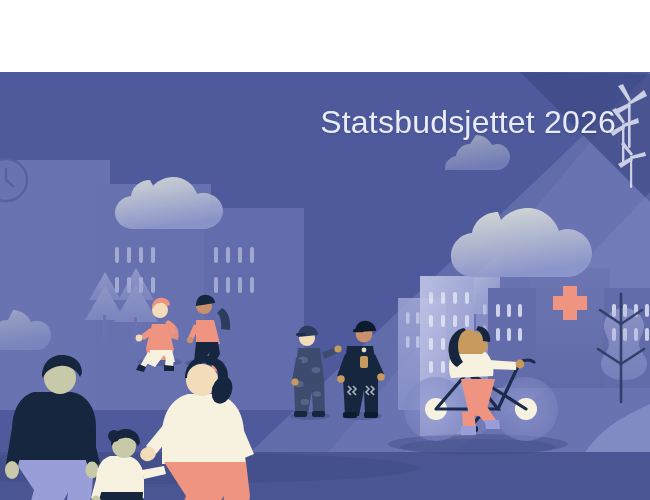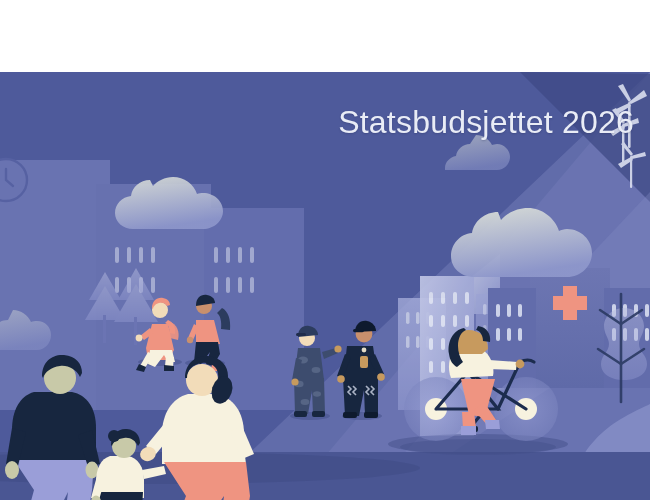--- a/index.html
+++ b/index.html
@@ -10,21 +10,21 @@
 
   
   .topbar { position:absolute; left:0; top:0; width:650px; height:72px; background:#ffffff; }
 
   
   .hero { position:absolute; left:0; top:72px; width:650px; height:428px;
           overflow:hidden; background:#4e5a9b; }
   .hero svg { display:block; width:650px; height:428px; }
 
   
-  .title { position:absolute; right:16px; top:104px; z-index:40;
+  .title { position:absolute; right:34px; top:104px; z-index:40;
            color:#e9ecf6; font-size:32px; font-weight:400; letter-spacing:.2px;
            text-shadow:0 1px 2px rgba(30,38,80,.25); white-space:nowrap; }
 </style>
 </head>
 <body>
 
 <div id="stage">
 
   <div class="topbar"></div>
 

